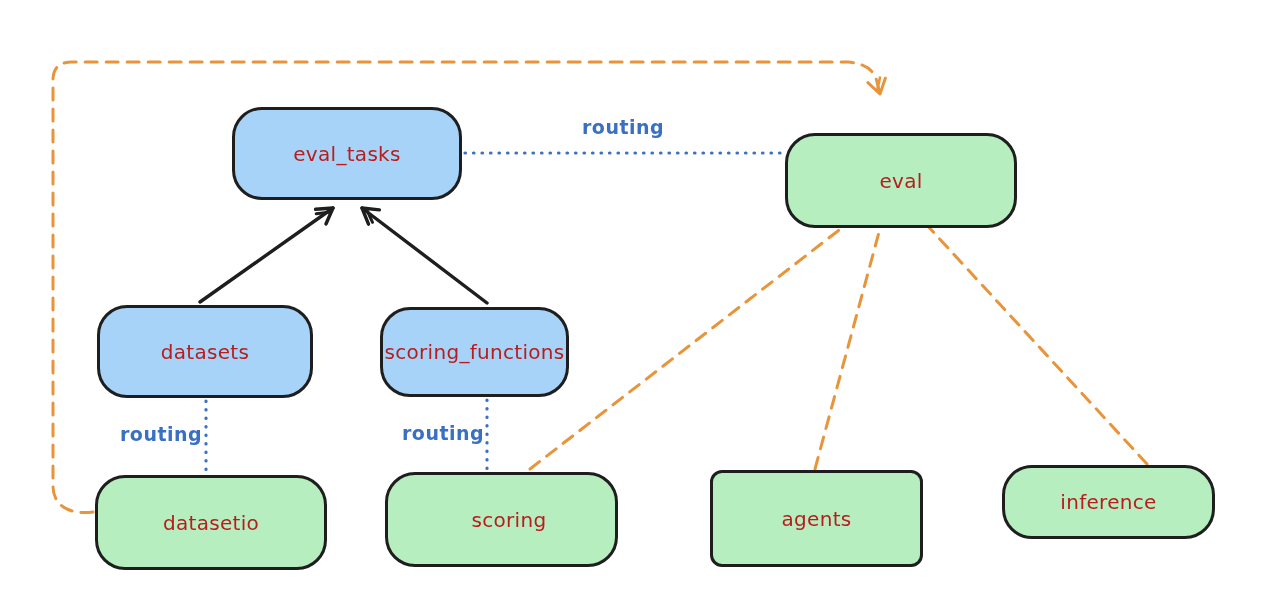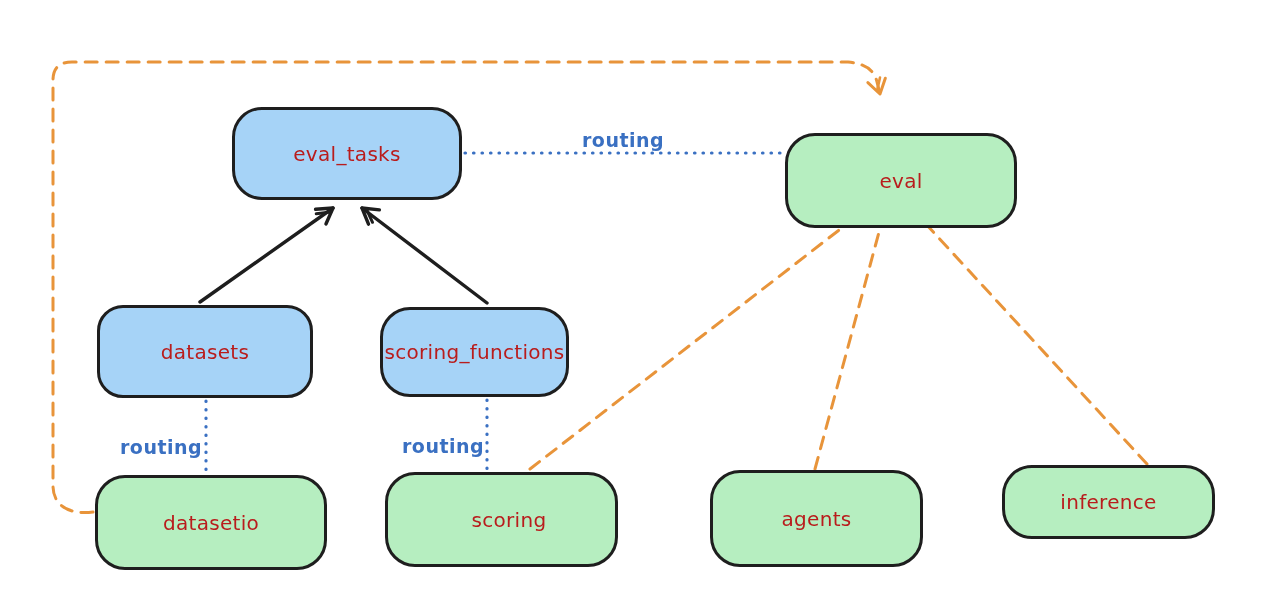--- a/index.html
+++ b/index.html
@@ -26,34 +26,33 @@
     font-size: 20px;
     color: #b91c1c;
     letter-spacing: 0.3px;
     box-sizing: border-box;
   }
   .node.blue  { background: #a6d3f7; }
   .node.green { background: #b6eec0; }
 
   #n-eval-tasks        { left: 232px;  top: 107px; width: 230px; height: 93px; }
   #n-eval              { left: 785px;  top: 105px; width: 232px; height: 95px; margin-top: 28px; }
-  #n-datasets          { left: 97px;   top: 305px; width: 216px; height: 93px; border-radius: 26px; }
+  #n-datasets          { left: 97px;   top: 305px; width: 216px; height: 93px; }
   #n-scoring-functions { left: 380px;  top: 307px; width: 189px; height: 90px; }
   #n-datasetio         { left: 95px;   top: 475px; width: 232px; height: 95px; }
   #n-scoring           { left: 385px;  top: 472px; width: 233px; height: 95px; padding-left: 15px; }
-  #n-agents            { left: 710px;  top: 470px; width: 213px; height: 97px; }
+  #n-agents            { left: 710px;  top: 470px; width: 213px; height: 97px; border-radius: 12px; }
   #n-inference         { left: 1002px; top: 465px; width: 213px; height: 74px; }
 
   .routing {
     position: absolute;
     color: #3a70c2;
     font-size: 19px;
     font-weight: bold;
     letter-spacing: 0.5px;
-    margin-top: 13px;
   }
   #r-top      { left: 582px; top: 116px; }
   #r-datasets { left: 120px; top: 423px; }
   #r-scoring  { left: 402px; top: 422px; }
 </style>
 </head>
 <body>
 
 <div class="canvas">
 

